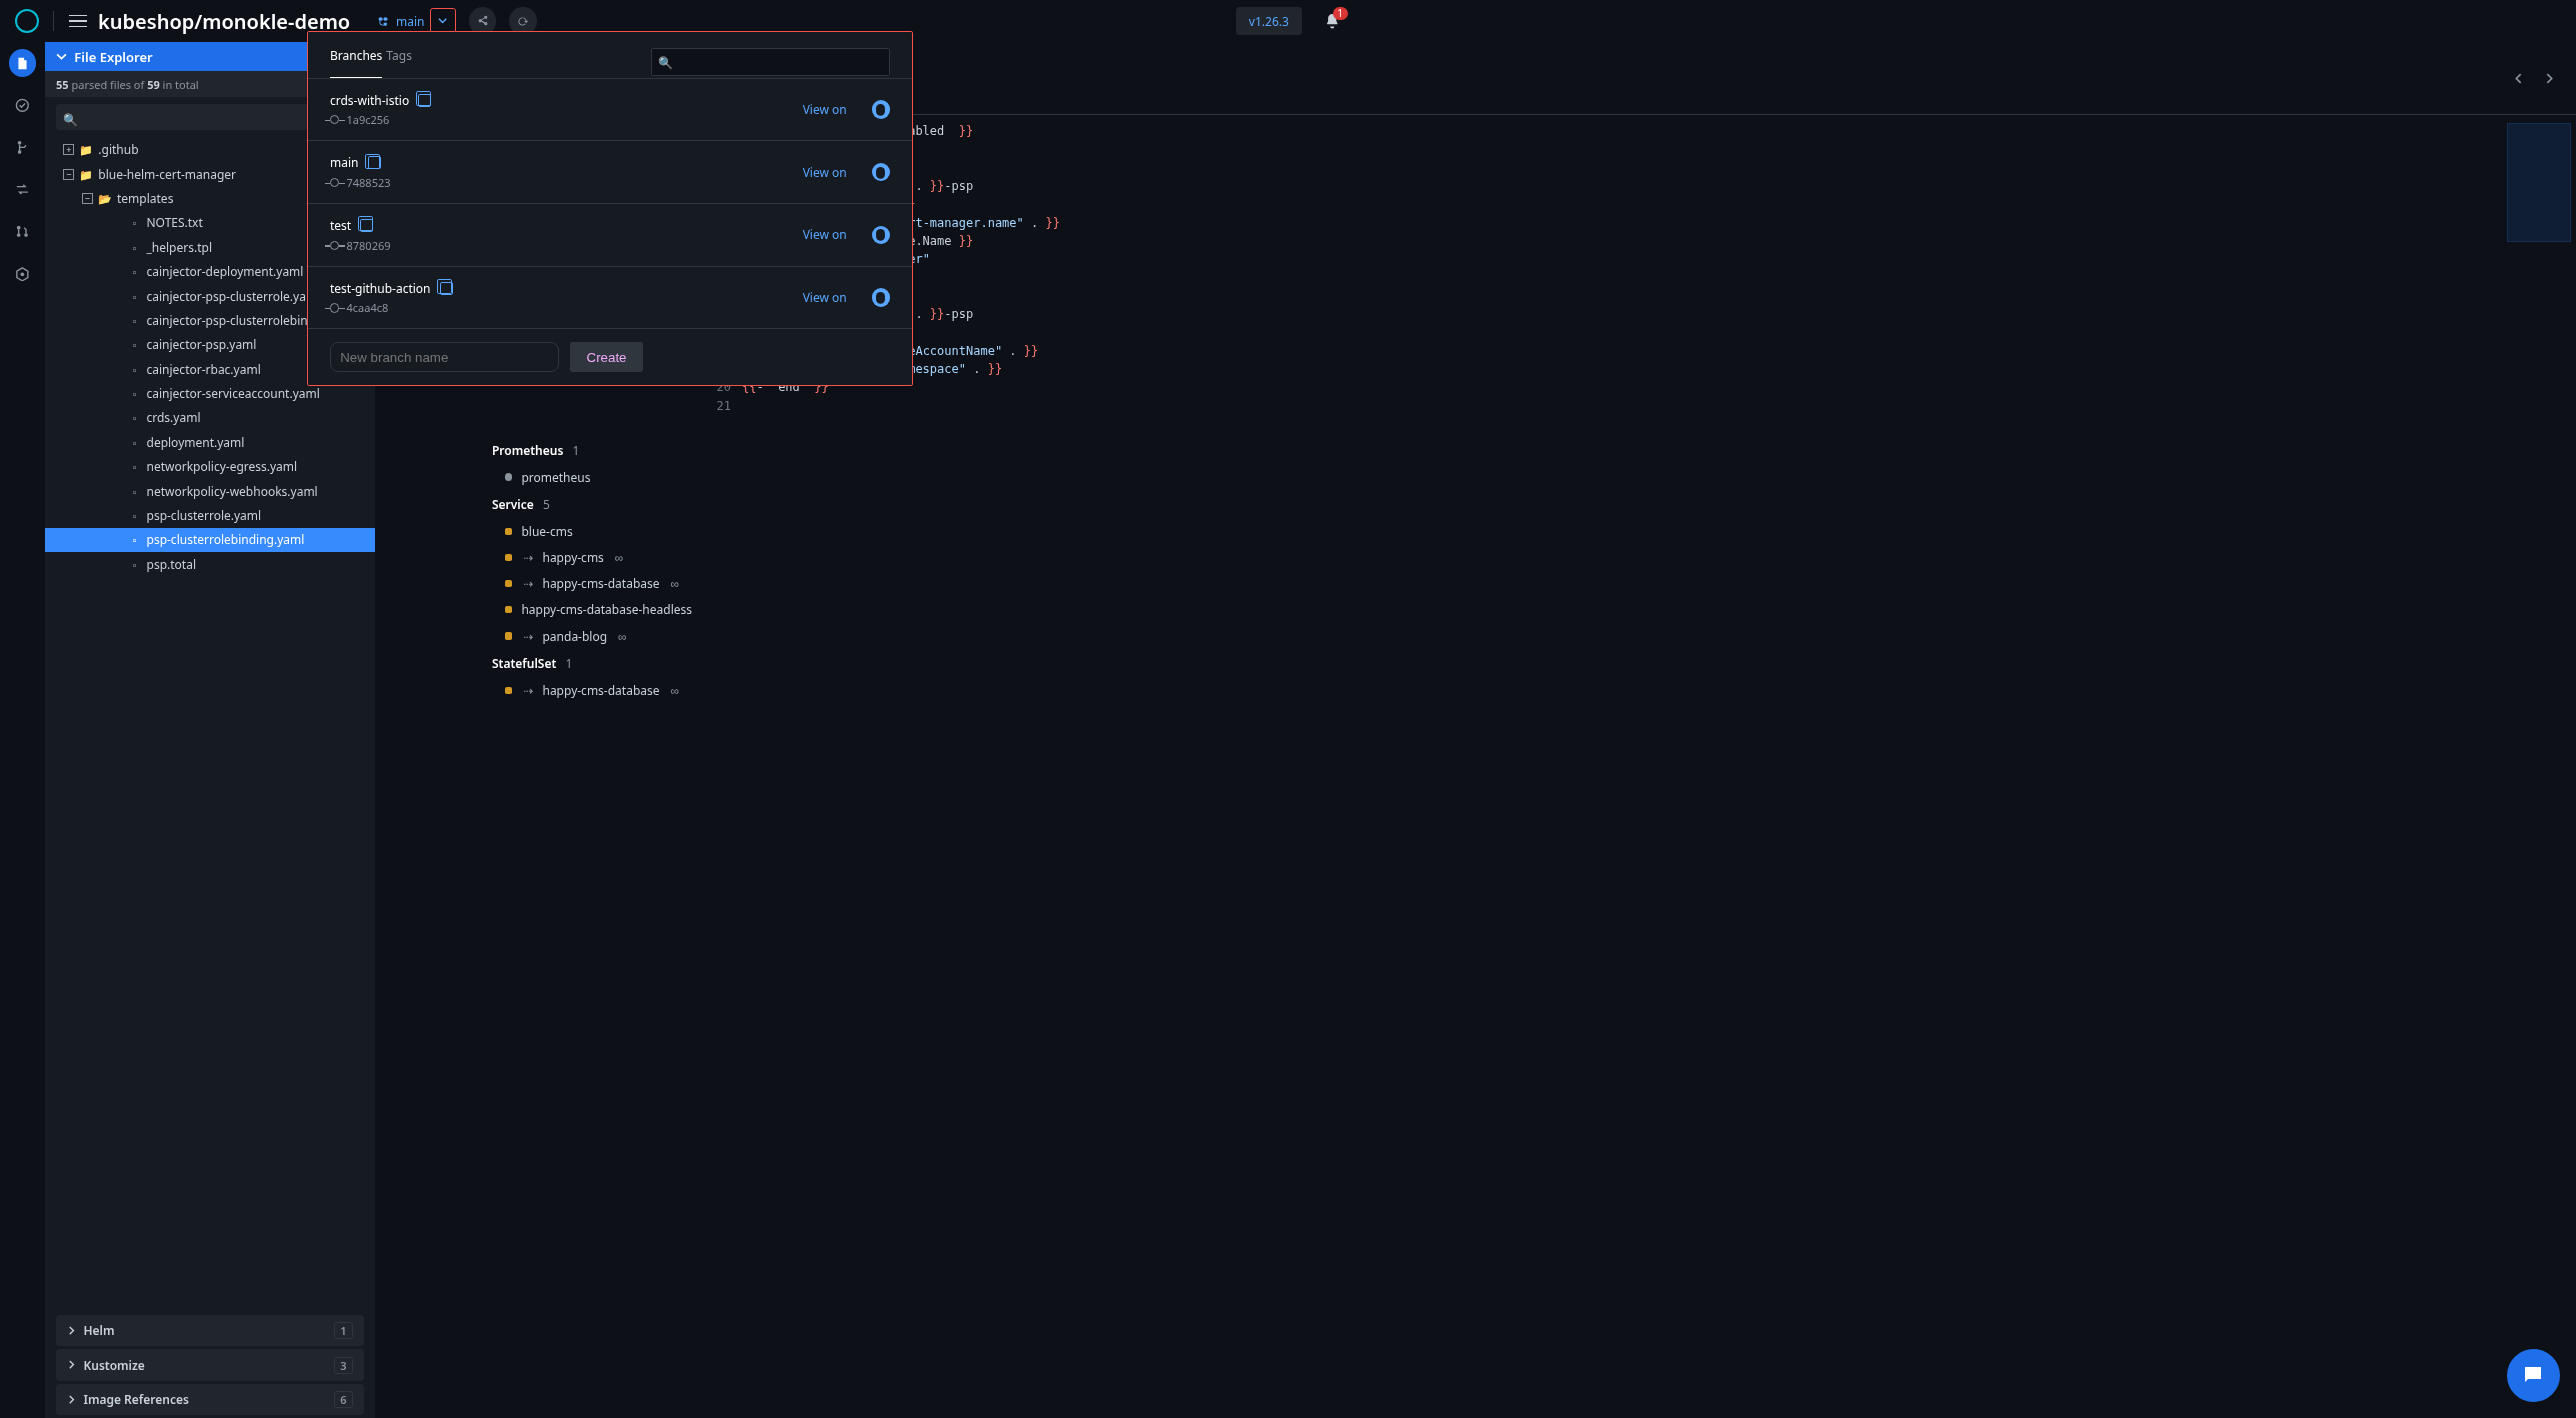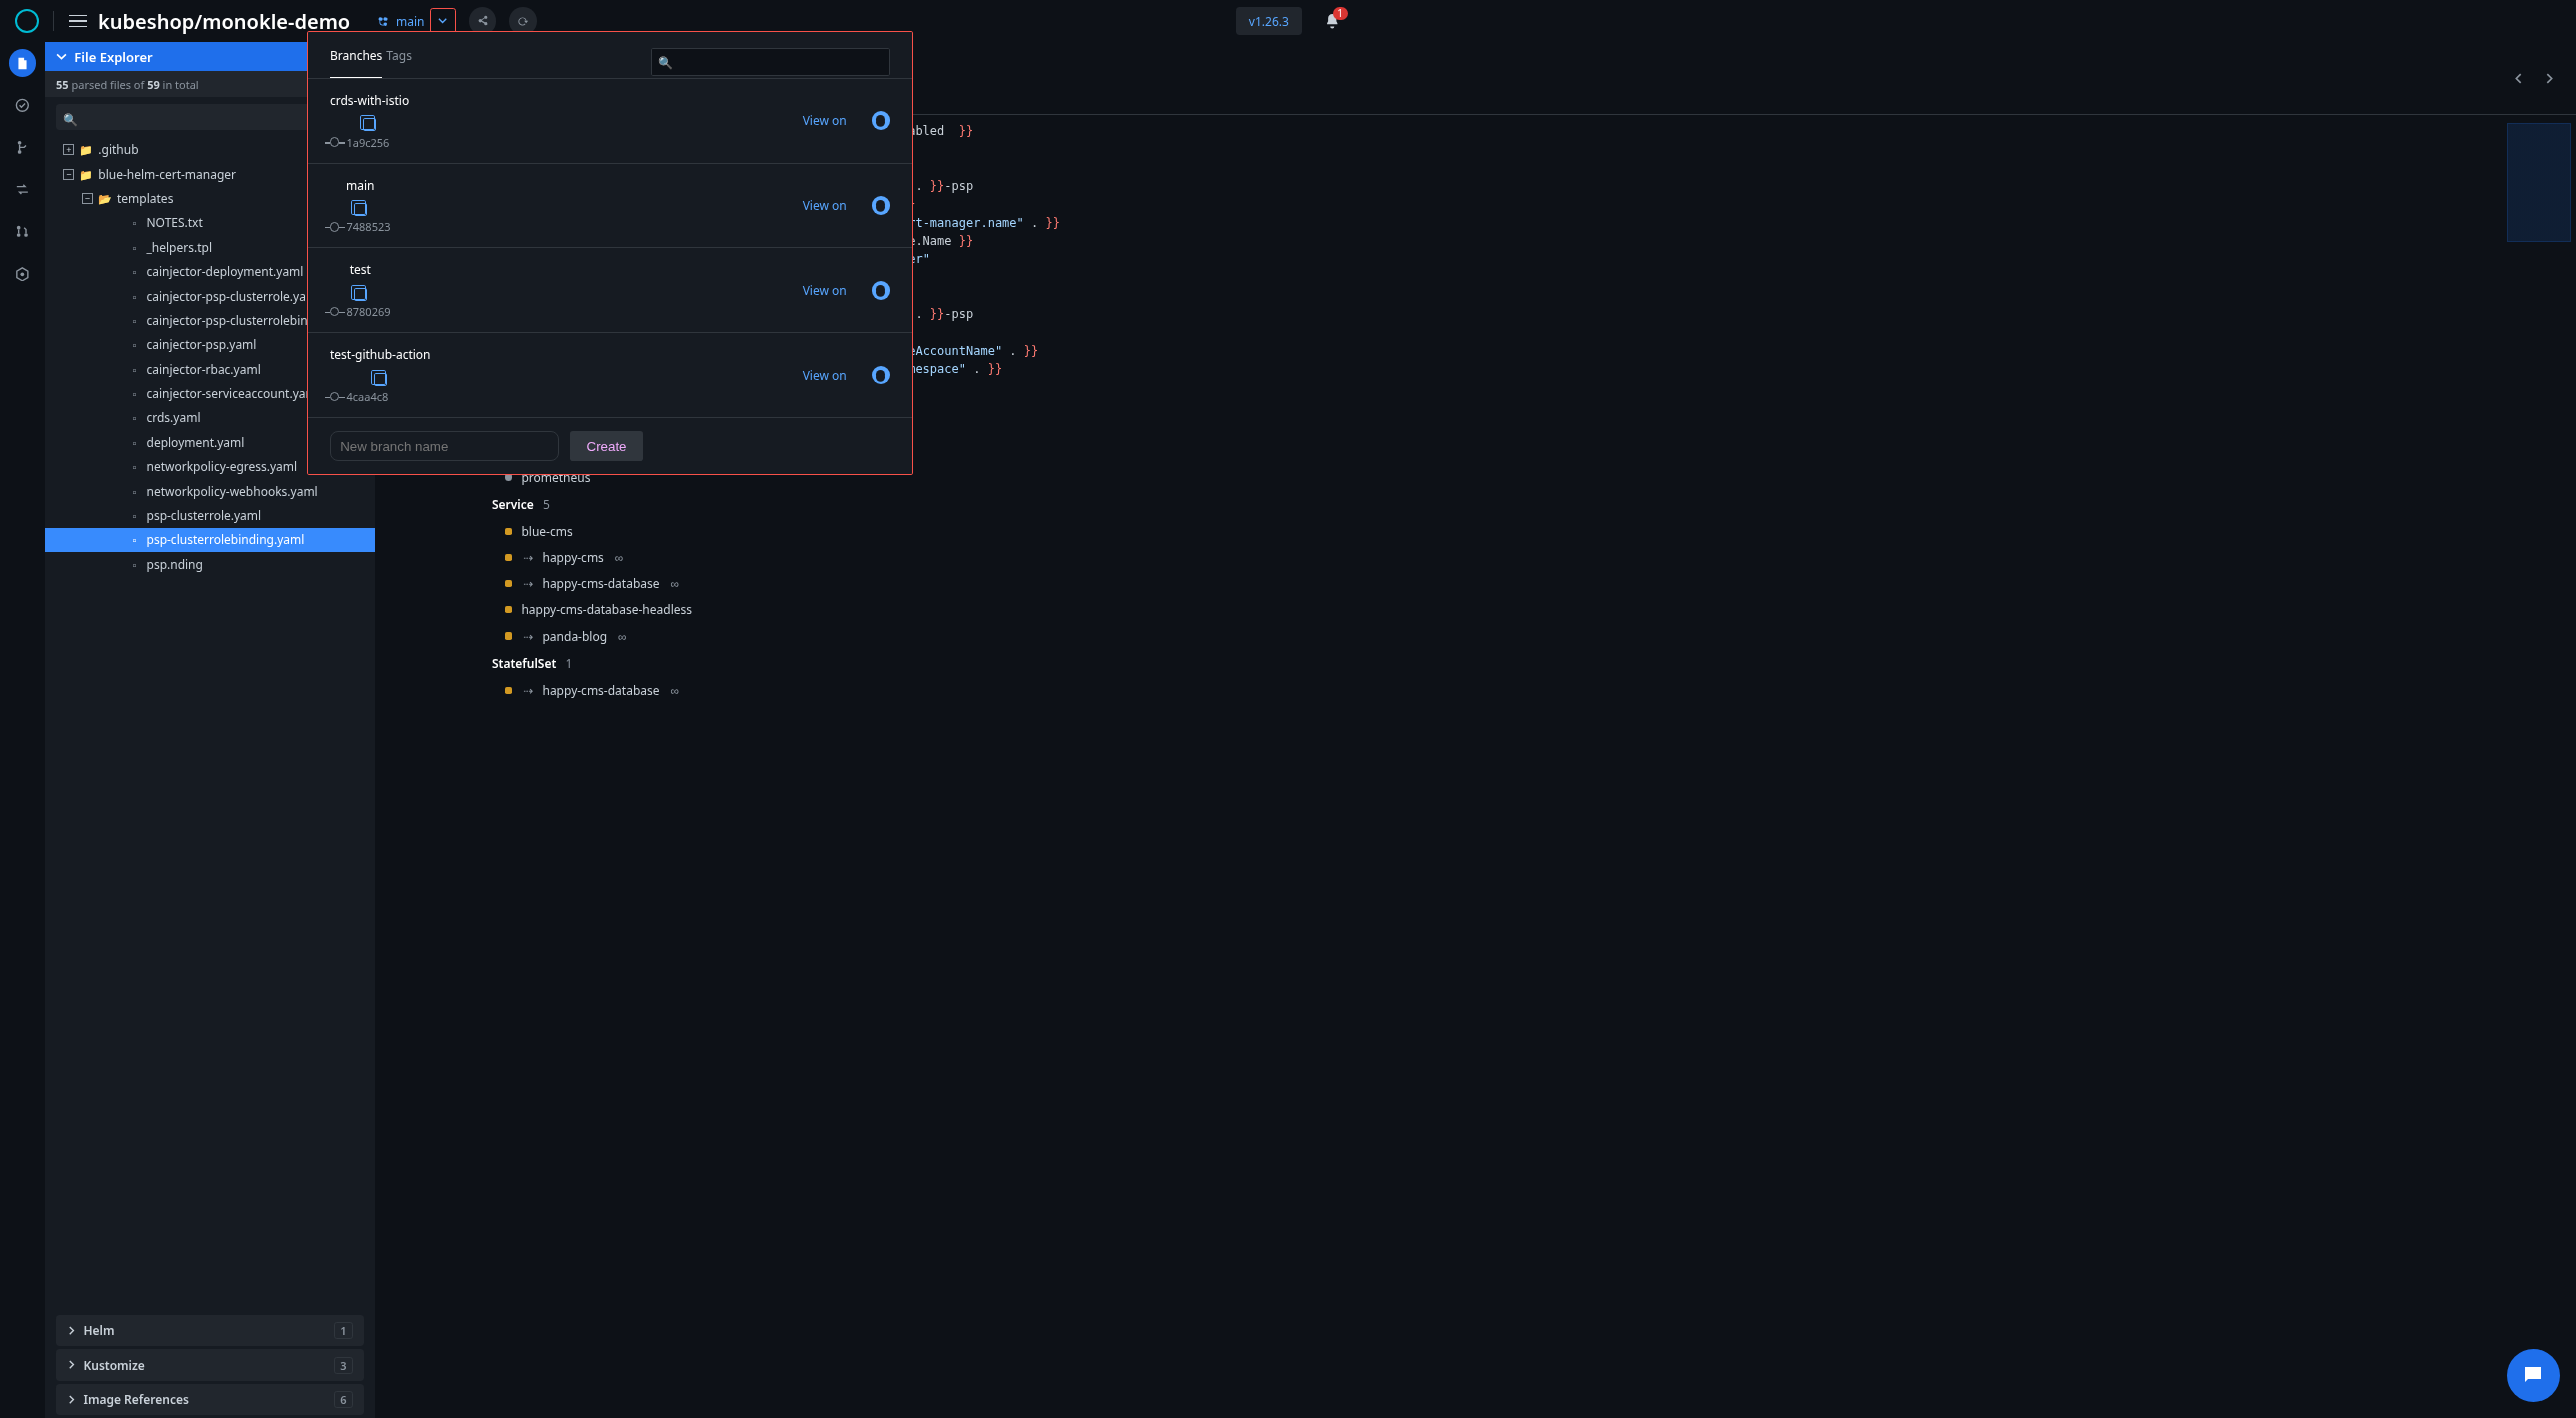--- a/index.html
+++ b/index.html
@@ -72,21 +72,21 @@
 .popover { position:absolute; left:307px; top:31px; width:606px; background:#161b22; border:1.8px solid #f85149; border-radius:1.8px; z-index:50; padding:0; }
 .pop-tabs { display:flex; align-items:center; gap:4px; padding:14.7px 22px 0; }
 .pop-tab { padding-bottom:13px; color:#8b949e; cursor:pointer; }
 .pop-tab.active { color:#fff; border-bottom:1.8px solid #fff; }
 .pop-search { margin-left:auto; width:239px; }
 .pop-search input { width:100%; background:#0d1117; border:0.9px solid #30363d; padding:5.5px 7.3px 5.5px 26px; color:#c9d1d9; border-radius:1.8px; outline:none; }
 .pop-sub { padding:16.5px 22px 7.3px; color:#8b949e; font-weight:600; font-size:11px; }
 .branch-row { display:flex; align-items:center; padding:13px 22px; border-top:0.9px solid #30363d; }
 .branch-row:first-of-type { border-top:0.9px solid #30363d; }
 .branch-main { display:flex; flex-direction:column; gap:3.7px; }
-.branch-name-line { display:flex; align-items:center; gap:9.2px; color:#fff;flex-direction:column; }
+.branch-name-line { display:flex; align-items:center; gap:9.2px; color:#fff; }
 .commit-line { display:flex; align-items:center; gap:7.3px; color:#8b949e; font-size:11px; }
 .viewon { margin-left:auto; display:flex; align-items:center; gap:25px; color:#58a6ff; cursor:pointer; }
 .gh-circ { width:18.3px; height:18.3px; border-radius:50%; background:#58a6ff; display:flex; align-items:center; justify-content:center; }
 .gh-circ::after { content:""; width:9.2px; height:9.2px; border-radius:50%; background:#161b22; box-shadow:0 -2.8px 0 0 #161b22; transform:translateY(1.8px); }
 .copy-ic { width:13px; height:13px; border:1.4px solid #58a6ff; border-radius:1.8px; position:relative; }
 .copy-ic::after { content:""; position:absolute; width:13px; height:13px; border:1.4px solid #58a6ff; border-radius:1.8px; left:-3.7px; top:-3.7px; }
 .commit-ic { width:9.2px; height:9.2px; border:1.4px solid #8b949e; border-radius:50%; position:relative; }
 .commit-ic::before,.commit-ic::after { content:""; position:absolute; width:5.5px; height:1.4px; background:#8b949e; top:3.7px; }
 .commit-ic::before { left:-6.4px; } .commit-ic::after { right:-6.4px; }
 .pop-footer { display:flex; gap:11px; padding:13px 22px; border-top:0.9px solid #30363d; }
@@ -266,21 +266,21 @@
         <div class="tree-row indent-4">
           <span class="fic">▫</span>
           <span>psp-clusterrole.yaml</span>
         </div>
         <div class="tree-row indent-4 sel">
           <span class="fic">▫</span>
           <span>psp-clusterrolebinding.yaml</span>
         </div>
         <div class="tree-row indent-4">
           <span class="fic">▫</span>
-          <span>psp.nding</span>
+          <span>psp.total</span>
         </div>
       </div>
     <div id="accordions">
         <div class="accordion">
           <svg width="9.2" height="9.2" viewBox="0 0 10 10">
             <path d="M3 1l4 4-4 4" stroke="#c9d1d9" stroke-width="1.5" fill="none"></path>
           </svg>
           <span>Helm</span>
           <span class="count">1</span>
         </div>

